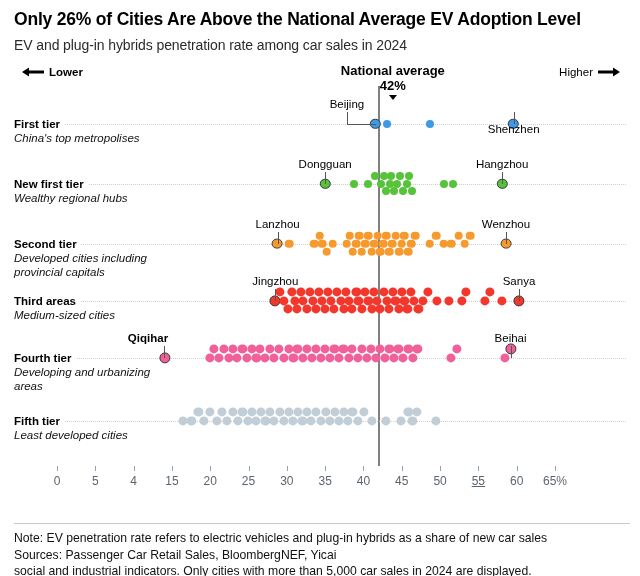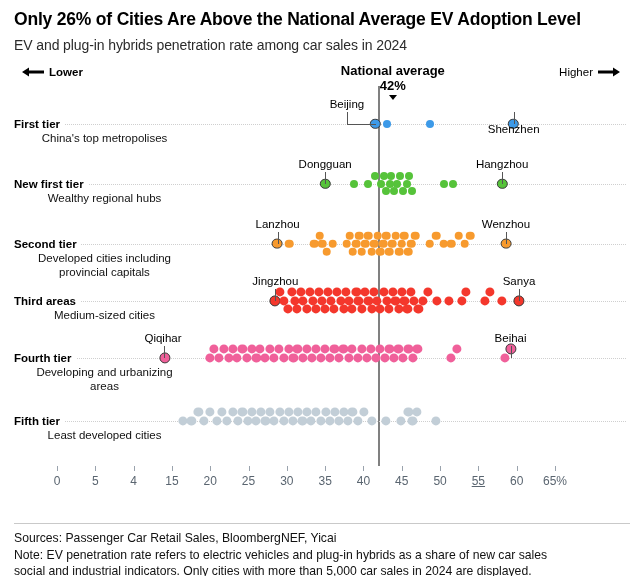--- a/index.html
+++ b/index.html
@@ -116,27 +116,27 @@
     left: 0;
     font-size: 11.5px;
     font-weight: bold;
     white-space: nowrap;
     background: #fff;
     padding-right: 4px;
     z-index: 3;
   }
   .tier-desc {
     position: absolute;
-    left: 8px;
+    left: 0;
     font-size: 11.5px;
+    font-style: italic;
     color: #111;
     line-height: 1.22;
     width: 165px;
     z-index: 3;
-    text-align: center;
   }
   .dot {
     position: absolute;
     border-radius: 50%;
     transform: translate(-50%, -50%);
   }
   .dot.hi {
     border: 1.4px solid #3a3a3a;
     box-sizing: border-box;
   }
@@ -431,21 +431,21 @@
         <div class="dot" style="width: 9.2px; height: 9.2px; left: 384.47px; top: 263.4px; background: rgb(240, 96, 154);"></div>
         <div class="dot" style="width: 9.2px; height: 9.2px; left: 388.886px; top: 272px; background: rgb(240, 96, 154);"></div>
         <div class="dot" style="width: 9.2px; height: 9.2px; left: 394.354px; top: 263.4px; background: rgb(240, 96, 154);"></div>
         <div class="dot" style="width: 9.2px; height: 9.2px; left: 398.713px; top: 272px; background: rgb(240, 96, 154);"></div>
         <div class="dot" style="width: 9.2px; height: 9.2px; left: 403.33px; top: 263.4px; background: rgb(240, 96, 154);"></div>
         <div class="dot" style="width: 9.2px; height: 9.2px; left: 437.303px; top: 272px; background: rgb(240, 96, 154);"></div>
         <div class="dot" style="width: 9.2px; height: 9.2px; left: 442.597px; top: 263.4px; background: rgb(240, 96, 154);"></div>
         <div class="dot" style="width: 9.2px; height: 9.2px; left: 490.779px; top: 272px; background: rgb(240, 96, 154);"></div>
         <div class="dot hi" style="width: 11.2px; height: 11.2px; left: 496.864px; top: 263.4px; background: rgb(240, 96, 154);"></div>
         <div class="callout-stem" style="left: 150.262px; top: 260px; height: 12px; background: rgb(85, 85, 85);"></div>
-        <div class="callout" style="top: 246px; left: 149px;">Qiqihar</div>
+        <div class="callout" style="top: 246px; left: 134px; font-weight: bold;">Qiqihar</div>
         <div class="callout-stem" style="left: 496.563px; top: 260px; height: 12px; background: rgb(85, 85, 85);"></div>
         <div class="callout" style="top: 246px; left: 496.563px;">Beihai</div>
       </div>
       <div class="tier">
         <div class="tier-baseline" style="top: 335px;"></div>
         <div class="tier-label" style="top: 329px;">Fifth tier</div>
         <div class="tier-desc" style="top: 342px;">Least developed cities</div>
         <div class="dot" style="width: 9.2px; height: 9.2px; left: 169.002px; top: 335px; background: rgb(194, 206, 215);"></div>
         <div class="dot" style="width: 9.2px; height: 9.2px; left: 177.377px; top: 335px; background: rgb(194, 206, 215);"></div>
         <div class="dot" style="width: 9.2px; height: 9.2px; left: 184.345px; top: 326.4px; background: rgb(194, 206, 215);"></div>
@@ -518,18 +518,18 @@
       <div class="ticklabel" style="left: 426.077px;">50</div>
       <div class="tick" style="left: 464.385px;"></div>
       <div class="ticklabel" style="left: 464.385px; text-decoration: underline;">55</div>
       <div class="tick" style="left: 502.692px;"></div>
       <div class="ticklabel" style="left: 502.692px;">60</div>
       <div class="tick" style="left: 541px;"></div>
       <div class="ticklabel" style="left: 541px;">65%</div>
     </div>
 
   <div class="footer">
+    <div>Note: EV penetration rate refers to electric vehicles and plug-in hybrids as a share of new car sales</div>
     <div>Sources: Passenger Car Retail Sales, BloombergNEF, Yicai</div>
-    <div>Note: EV penetration rate refers to electric vehicles and plug-in hybrids as a share of new car sales</div>
     <div>social and industrial indicators. Only cities with more than 5,000 car sales in 2024 are displayed.</div>
   </div>
 
 </div>
 
 </body></html>

